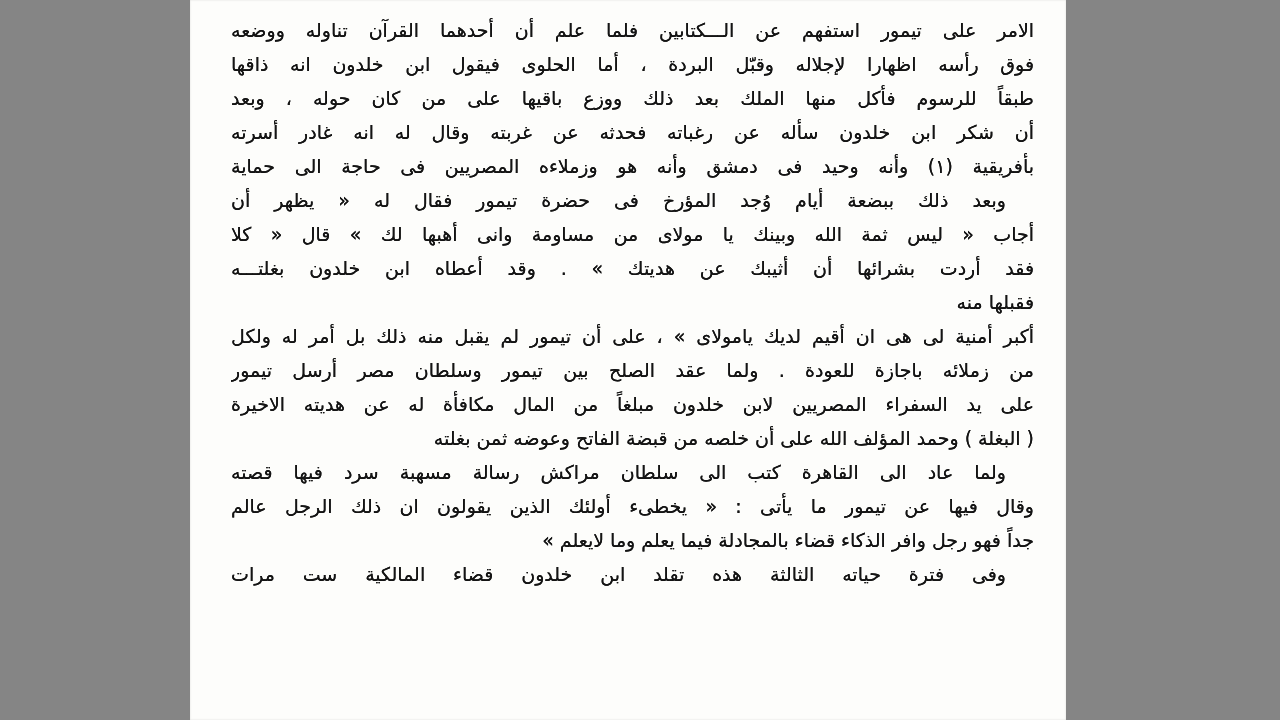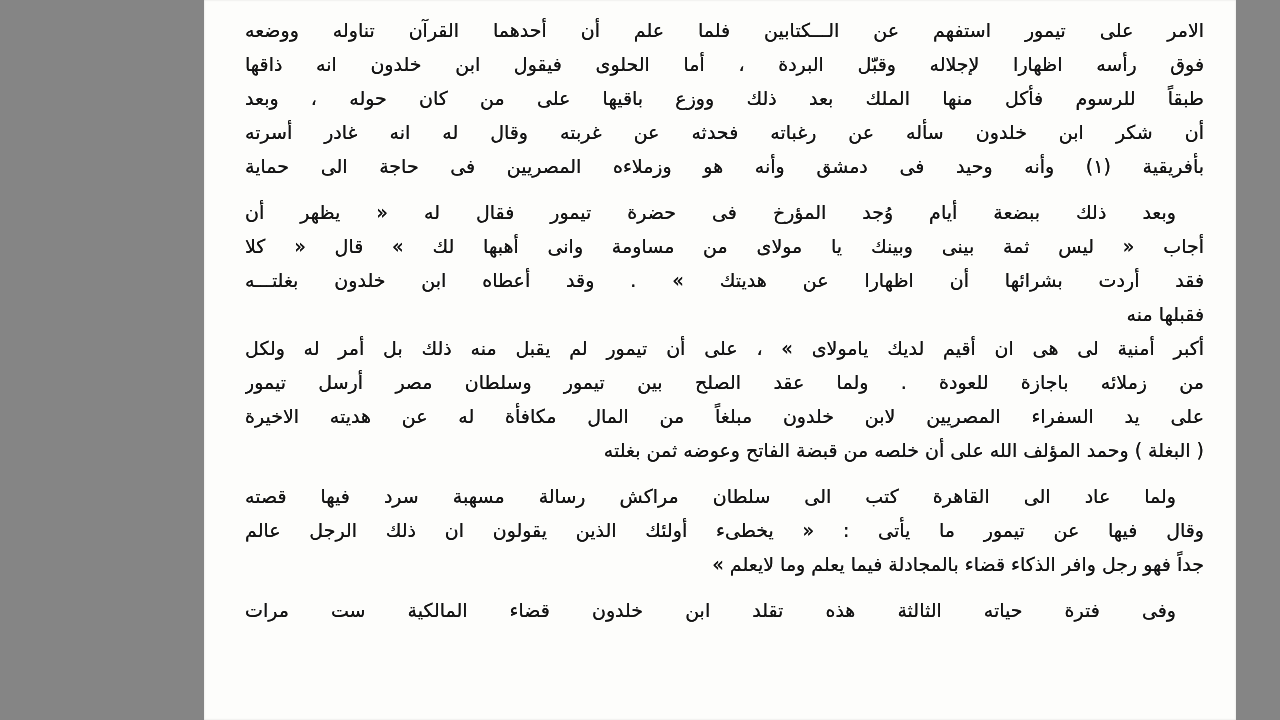--- a/index.html
+++ b/index.html
@@ -19,22 +19,22 @@
     width: 1280px; height: 720px;
   }
   .gutter {
     position: absolute; top: 0; height: 720px;
     background: var(--gutter-color);
   }
   .gutter.left  { left: 0;  width: 190px; }
   .gutter.right { right: 0; width: 234px; }
   .page {
     position: absolute;
-    left: 204px; top: 0;
-    width: 1032px; height: 720px;
+    left: 190px; top: 0;
+    width: 876px; height: 720px;
     background: var(--page-color);
     overflow: hidden;
     box-shadow: inset 0 0 2px rgba(0,0,0,0.15);
   }
   .text-block {
     direction: rtl;
     padding: 13px 32px 0 41px;
     color: var(--ink-color);
     font-size: 19px;
     line-height: 34px;
@@ -44,21 +44,20 @@
     white-space: nowrap;
     text-align: justify;
     text-align-last: justify;
     white-space: normal;
     height: 34px;
     overflow: hidden;
   }
   
   .line.ps {
     padding-right: 28px;
-    margin-top: 12px;
   }
   
   .line.pe {
     text-align: right;
     text-align-last: right;
   }
 </style>
 </head>
 <body>
 
@@ -67,22 +66,22 @@
   <div class="gutter right"></div>
 
   <div class="page">
     <div class="text-block" dir="rtl">
       <div class="line">الامر على تيمور استفهم عن الـــكتابين فلما علم أن أحدهما القرآن تناوله ووضعه</div>
       <div class="line">فوق رأسه اظهارا لإجلاله وقبّل البردة ، أما الحلوى فيقول ابن خلدون انه ذاقها</div>
       <div class="line">طبقاً للرسوم فأكل منها الملك بعد ذلك ووزع باقيها على من كان حوله ، وبعد</div>
       <div class="line">أن شكر ابن خلدون سأله عن رغباته فحدثه عن غربته وقال له انه غادر أسرته</div>
       <div class="line">بأفريقية (١) وأنه وحيد فى دمشق وأنه هو وزملاءه المصريين فى حاجة الى حماية</div>
       <div class="line ps">وبعد ذلك ببضعة أيام وُجد المؤرخ فى حضرة تيمور فقال له « يظهر أن</div>
-      <div class="line">أجاب « ليس ثمة بينى وبينك يا مولاى من مساومة وانى أهبها لك » قال « كلا</div>
-      <div class="line">فقد أردت بشرائها أن اظهارا عن هديتك » . وقد أعطاه ابن خلدون بغلتـــه</div>
+      <div class="line">أجاب « ليس ثمة الله وبينك يا مولاى من مساومة وانى أهبها لك » قال « كلا</div>
+      <div class="line">فقد أردت بشرائها أن أثيبك عن هديتك » . وقد أعطاه ابن خلدون بغلتـــه</div>
       <div class="line pe">فقبلها منه</div>
       <div class="line">أكبر أمنية لى هى ان أقيم لديك يامولاى » ، على أن تيمور لم يقبل منه ذلك بل أمر له ولكل</div>
       <div class="line">من زملائه باجازة للعودة . ولما عقد الصلح بين تيمور وسلطان مصر أرسل تيمور</div>
       <div class="line">على يد السفراء المصريين لابن خلدون مبلغاً من المال مكافأة له عن هديته الاخيرة</div>
       <div class="line pe">( البغلة ) وحمد المؤلف الله على أن خلصه من قبضة الفاتح وعوضه ثمن بغلته</div>
       <div class="line ps">ولما عاد الى القاهرة كتب الى سلطان مراكش رسالة مسهبة سرد فيها قصته</div>
       <div class="line">وقال فيها عن تيمور ما يأتى : « يخطىء أولئك الذين يقولون ان ذلك الرجل عالم</div>
       <div class="line pe">جداً فهو رجل وافر الذكاء قضاء بالمجادلة فيما يعلم وما لايعلم »</div>
       <div class="line ps">وفى فترة حياته الثالثة هذه تقلد ابن خلدون قضاء المالكية ست مرات</div>
     </div>

